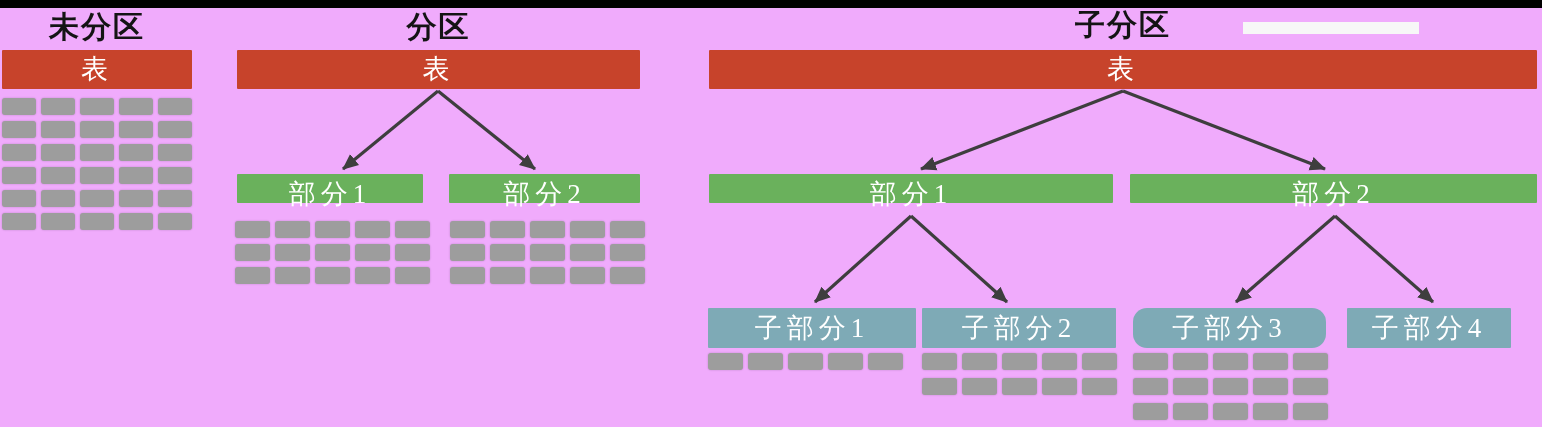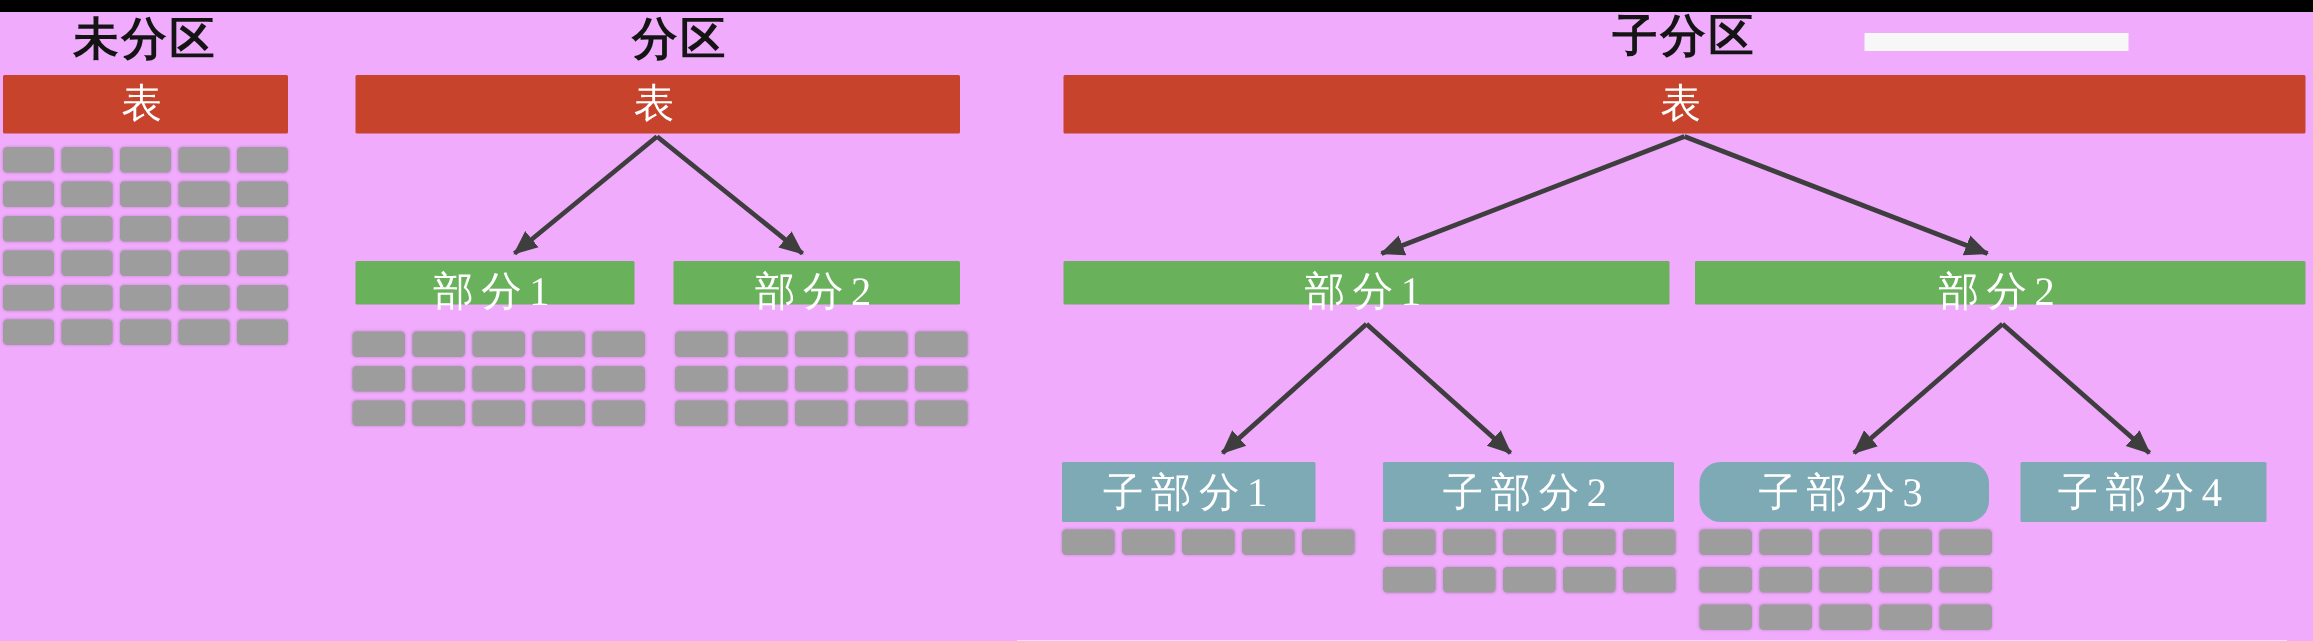--- a/index.html
+++ b/index.html
@@ -8,40 +8,40 @@
     font-family:"Liberation Serif","DejaVu Serif",serif;
   }
   .topbar{position:absolute;left:0;top:0;width:1542px;height:8px;background:var(--c-topbar,#000);}
   .ghost{position:absolute;left:1243px;top:22px;width:176px;height:12px;background:var(--c-ghost,#f7f7f7);}
 
   .title{
     position:absolute;top:9px;height:36px;line-height:36px;text-align:center;
     font-size:30px;font-weight:600;letter-spacing:2px;color:var(--c-title,#141414);
   }
   .t-un{left:0;width:194px;}
-  .t-p{left:252px;width:403px;}
+  .t-p{left:237px;width:403px;}
   .t-sp{left:709px;width:828px;font-family:Liberation Mono, monospace;}
 
   .bar{
     position:absolute;color:var(--c-bartext,#fff);text-align:center;
     font-size:27px;letter-spacing:5px;border-radius:1px;white-space:nowrap;
   }
   .table{background:var(--c-table,#c7432b);top:50px;height:39px;line-height:39px;}
   .b-un{left:2px;width:190px;}
   .b-p{left:237px;width:403px;}
   .b-sp{left:709px;width:828px;}
 
   .part{background:var(--c-part,#6ab15c);top:174px;height:29px;line-height:41px;}
   .p-m1{left:237px;width:186px;}
   .p-m2{left:449px;width:191px;}
   .p-r1{left:709px;width:404px;}
   .p-r2{left:1130px;width:407px;}
 
   .subpart{background:var(--c-subpart,#7eaab6);top:308px;height:40px;line-height:40px;}
-  .s-1{left:708px;width:169px;}
+  .s-1{left:708px;width:208px;}
   .s-2{left:922px;width:194px;text-align:center;}
   .s-3{left:1133px;width:193px;border-radius:14px;}
   .s-4{left:1347px;width:164px;}
 
   .grid{position:absolute;display:grid;gap:6px 5px;}
   .block{
     width:var(--bw,35px);height:17px;background:var(--c-block,#9d9d9d);
     border-radius:3px;box-shadow:0 0 2px rgba(0,0,0,.22);
   }
   .g-un{left:2px;top:98px;--bw:34px;}

